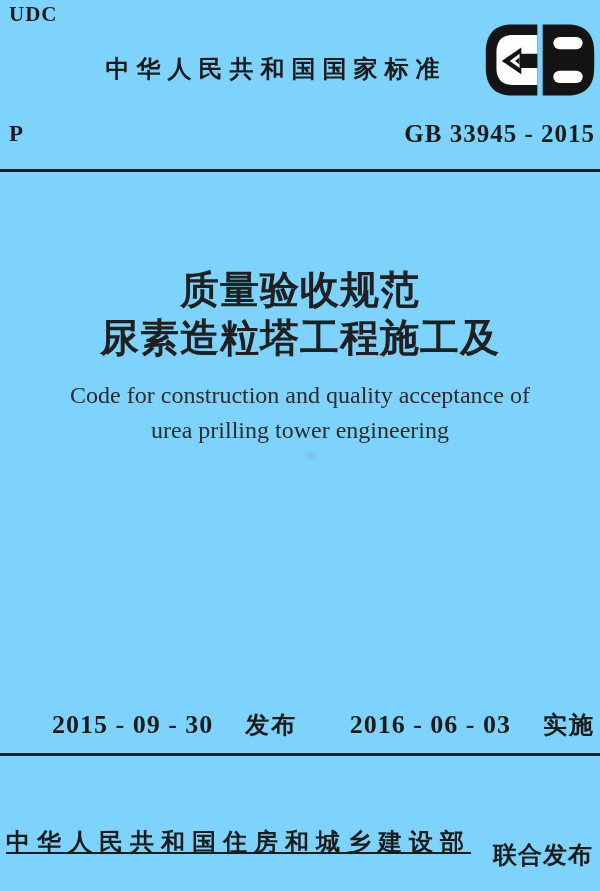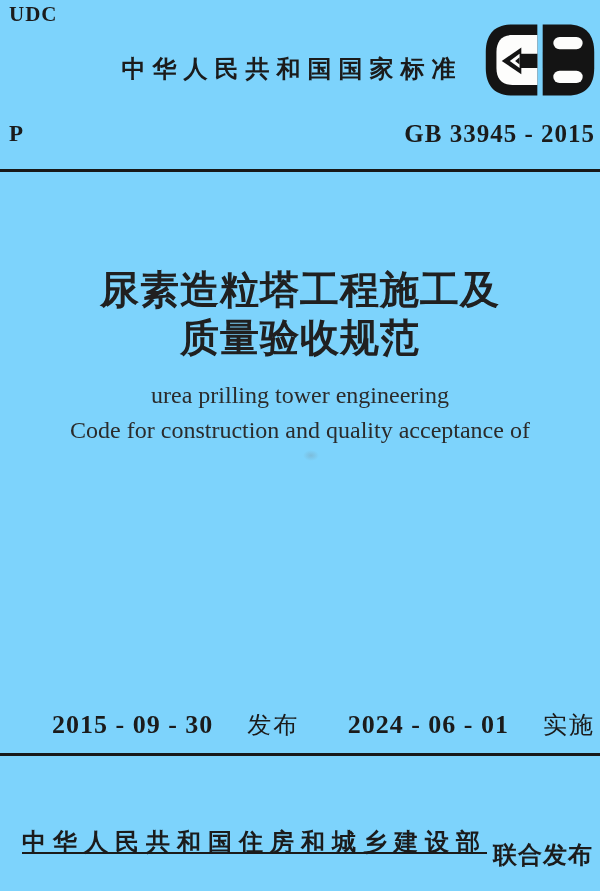--- a/index.html
+++ b/index.html
@@ -11,21 +11,21 @@
     position: relative;
     width: 600px;
     height: 891px;
     margin: 0 auto;
     background: #7dd3fc;
     color: #1b1b1b;
     overflow: hidden;
     font-family: "Liberation Sans", "DejaVu Sans", sans-serif;
   }
   .serif { font-family: "Liberation Serif", "DejaVu Serif", serif; }
-  .sans  { font-family: "Liberation Sans", "DejaVu Sans", sans-serif; padding-left: 16px; }
+  .sans  { font-family: "Liberation Sans", "DejaVu Sans", sans-serif; }
 
   .udc {
     position: absolute;
     left: 9px; top: 2px;
     font-size: 21px;
     font-weight: bold;
     letter-spacing: 1px;
   }
   .natl-label {
     position: absolute;
@@ -103,22 +103,22 @@
   }
   .date-num {
     font-family: "Liberation Serif", "DejaVu Serif", serif;
     font-size: 26px;
     font-weight: bold;
     letter-spacing: 1px;
     margin-left: 44px;
   }
   .date-cn {
     font-size: 24px;
-    font-weight: normal;
-    margin-left: 18px;
+    font-weight: bold;
+    margin-left: 32px;
     letter-spacing: 2px;
   }
 
   .publisher-line1 {
     position: absolute;
     left: 6px; top: 826px;
     font-size: 24px;
     font-weight: bold;
     letter-spacing: 7px;
     white-space: nowrap;
@@ -172,37 +172,37 @@
     </svg>
   </div>
 
   <div class="doc-class serif">P</div>
 
   <div class="std-number serif">GB 33945 - 2015</div>
 
   <div class="rule rule-top"></div>
 
   <div class="title-zh serif">
+    <div>质量验收规范</div>
     <div>尿素造粒塔工程施工及</div>
-    <div>质量验收规范</div>
   </div>
 
   <div class="title-en serif">
+    <div>Code for construction and quality acceptance of</div>
     <div>urea prilling tower engineering</div>
-    <div>Code for construction and quality acceptance of</div>
   </div>
 
   <div class="smudge"></div>
 
   <div class="dates-row">
     <div>
       <span class="date-num">2015 - 09 - 30</span><span class="date-cn sans">发布</span>
     </div>
     <div>
-      <span class="date-num">2024 - 06 - 01</span><span class="date-cn sans">实施</span>
+      <span class="date-num">2016 - 06 - 03</span><span class="date-cn sans">实施</span>
     </div>
   </div>
 
   <div class="rule rule-bottom"></div>
 
   <div class="publisher-line1 sans">中华人民共和国住房和城乡建设部</div>
   <div class="joint-label sans">联合发布</div>
 
 </div>
 

